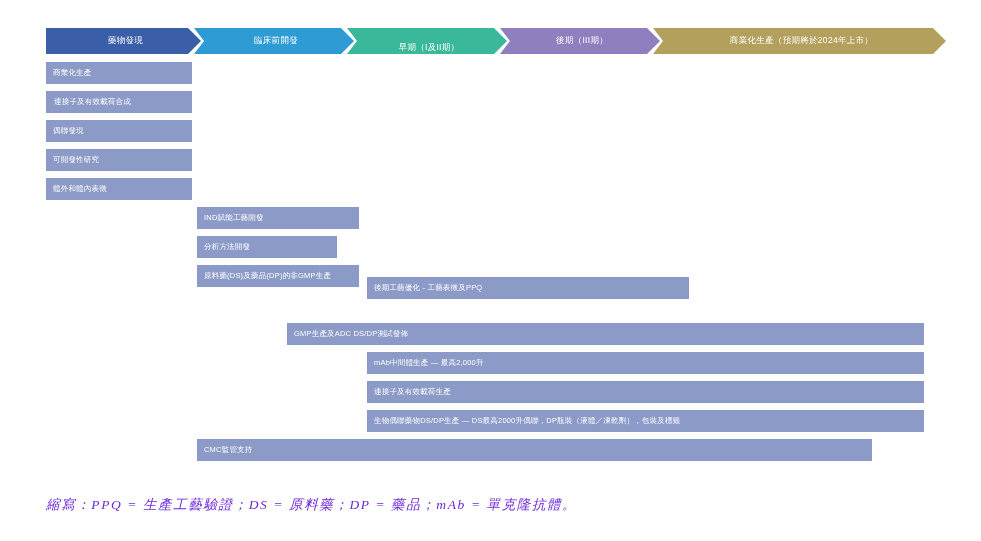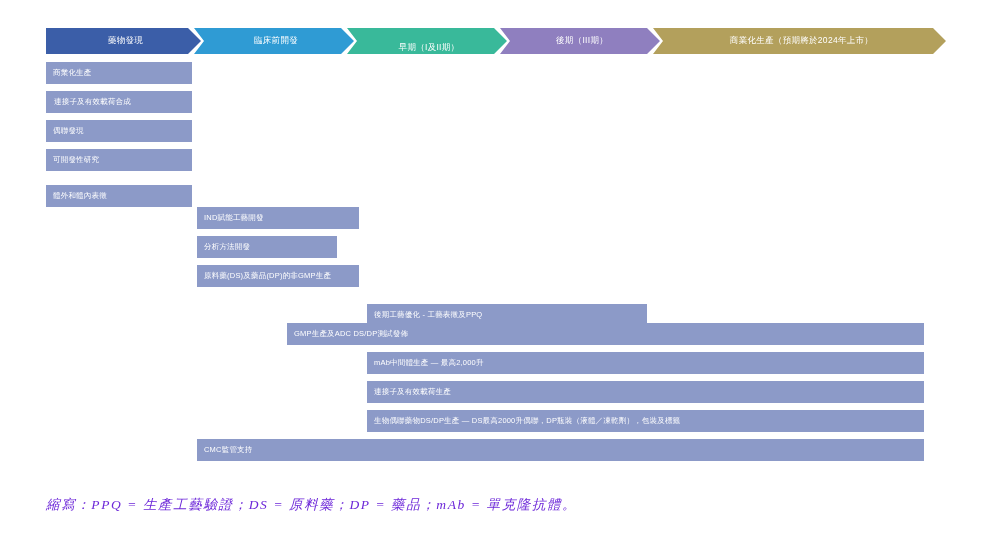--- a/index.html
+++ b/index.html
@@ -108,47 +108,47 @@
       </div>
       <div class="bar" style="left: 46px; top: 91px; width: 146px; background: rgb(140, 154, 200); padding-left: 8px;">
         <span class="bar-label">連接子及有效載荷合成</span>
       </div>
       <div class="bar" style="left: 46px; top: 120px; width: 146px; background: rgb(140, 154, 200);">
         <span class="bar-label">偶聯發現</span>
       </div>
       <div class="bar" style="left: 46px; top: 149px; width: 146px; background: rgb(140, 154, 200);">
         <span class="bar-label">可開發性研究</span>
       </div>
-      <div class="bar" style="left: 46px; top: 178px; width: 146px; background: rgb(140, 154, 200); margin-top: 7px;">
+      <div class="bar" style="left: 46px; top: 178px; width: 146px; background: rgb(140, 154, 200);">
         <span class="bar-label">體外和體內表徵</span>
       </div>
       <div class="bar" style="left: 197px; top: 207px; width: 162px; background: rgb(140, 154, 200);">
         <span class="bar-label">IND賦能工藝開發</span>
       </div>
       <div class="bar" style="left: 197px; top: 236px; width: 140px; background: rgb(140, 154, 200);">
         <span class="bar-label">分析方法開發</span>
       </div>
       <div class="bar" style="left: 197px; top: 265px; width: 162px; background: rgb(140, 154, 200);">
         <span class="bar-label">原料藥(DS)及藥品(DP)的非GMP生產</span>
       </div>
-      <div class="bar" style="left: 367px; top: 304px; width: 280px; background: rgb(140, 154, 200);">
+      <div class="bar" style="left: 367px; top: 277px; width: 322px; background: rgb(140, 154, 200);">
         <span class="bar-label">後期工藝優化 - 工藝表徵及PPQ</span>
       </div>
       <div class="bar" style="left: 287px; top: 323px; width: 637px; background: rgb(140, 154, 200);">
         <span class="bar-label">GMP生產及ADC DS/DP測試發佈</span>
       </div>
       <div class="bar" style="left: 367px; top: 352px; width: 557px; background: rgb(140, 154, 200);">
         <span class="bar-label">mAb中間體生產 — 最高2,000升</span>
       </div>
       <div class="bar" style="left: 367px; top: 381px; width: 557px; background: rgb(140, 154, 200);">
         <span class="bar-label">連接子及有效載荷生產</span>
       </div>
       <div class="bar" style="left: 367px; top: 410px; width: 557px; background: rgb(140, 154, 200);">
         <span class="bar-label">生物偶聯藥物DS/DP生產 — DS最高2000升偶聯，DP瓶裝（液體／凍乾劑），包裝及標籤</span>
       </div>
-      <div class="bar" style="left: 197px; top: 439px; width: 727px; background: rgb(140, 154, 200);">
+      <div class="bar" style="left: 197px; top: 439px; width: 675px; background: rgb(140, 154, 200);">
         <span class="bar-label">CMC監管支持</span>
       </div>
     </div>
 
   <div class="footnote">縮寫：PPQ = 生產工藝驗證；DS = 原料藥；DP = 藥品；mAb = 單克隆抗體。</div>
 
 </div>
 
 </body></html>

